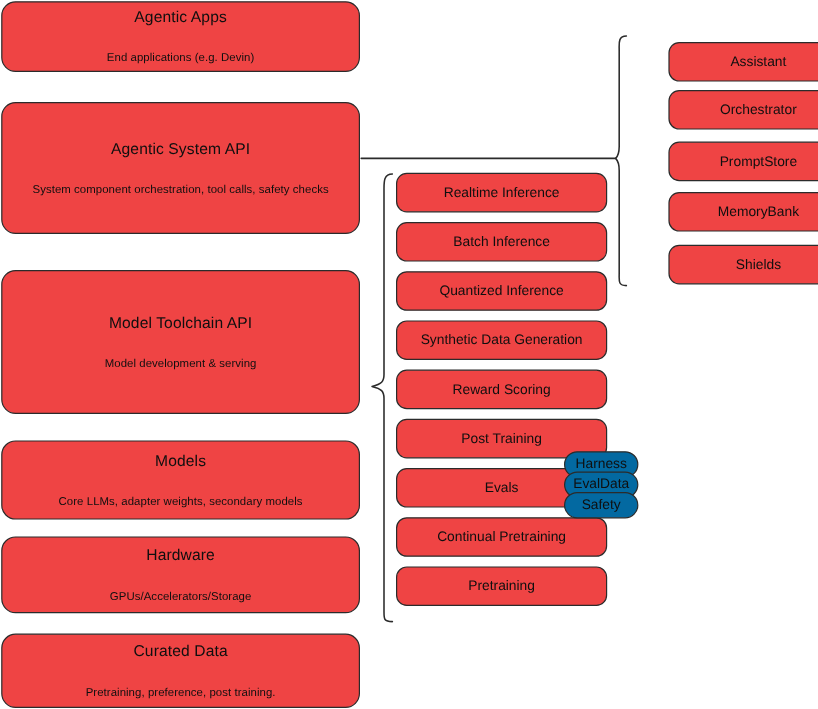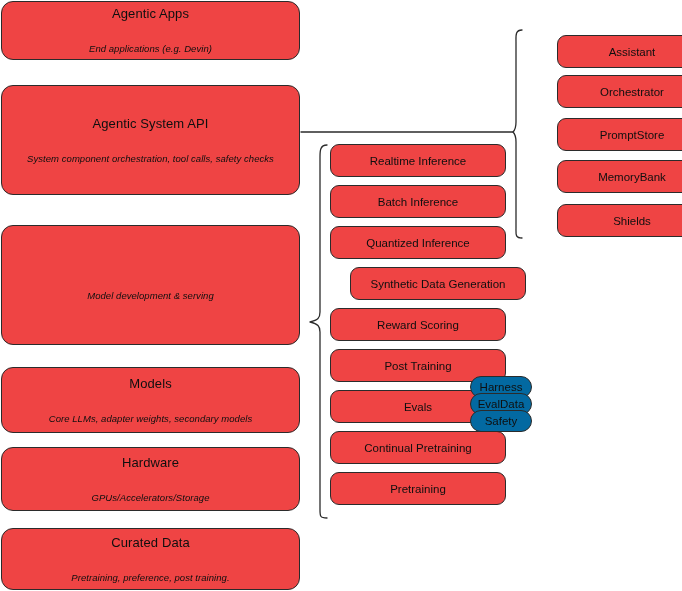--- a/index.html
+++ b/index.html
@@ -48,21 +48,20 @@
   .layer-title {
     font-size: 13px;
     line-height: 16px;
     letter-spacing: .1px;
   }
   .layer-sub {
     font-size: 9.5px;
     line-height: 13px;
     margin-top: 20px;
     letter-spacing: .05px;
-    font-style: italic;
   }
   
   .item-box {
     border-radius: 9px;
     font-size: 11.5px;
     line-height: 14px;
     height: 33px;
   }
   .mid-box {
     left: 330px;
@@ -123,20 +122,21 @@
     <div class="layer-title">Agentic Apps</div>
     <div class="layer-sub">End applications (e.g. Devin)</div>
   </div>
 
   <div class="node layer-box" style="top:85px;height:110px;">
     <div class="layer-title">Agentic System API</div>
     <div class="layer-sub">System component orchestration, tool calls, safety checks</div>
   </div>
 
   <div class="node layer-box" style="top:225px;height:120px;">
+    <div class="layer-title">Model Toolchain API</div>
     <div class="layer-sub">Model development &amp; serving</div>
   </div>
 
   <div class="node layer-box" style="top:367px;height:66px;">
     <div class="layer-title">Models</div>
     <div class="layer-sub">Core LLMs, adapter weights, secondary models</div>
   </div>
 
   <div class="node layer-box" style="top:447px;height:64px;">
     <div class="layer-title">Hardware</div>
@@ -150,21 +150,21 @@
 
   <div class="node item-box mid-box" style="top:144px;">
     <span>Realtime Inference</span>
   </div>
   <div class="node item-box mid-box" style="top:185px;">
     <span>Batch Inference</span>
   </div>
   <div class="node item-box mid-box" style="top:226px;">
     <span>Quantized Inference</span>
   </div>
-  <div class="node item-box mid-box" style="top:267px;margin-left:20px;">
+  <div class="node item-box mid-box" style="top:267px;">
     <span>Synthetic Data Generation</span>
   </div>
   <div class="node item-box mid-box" style="top:349px;">
     <span>Post Training</span>
   </div>
   <div class="node item-box mid-box" style="top:308px;">
     <span>Reward Scoring</span>
   </div>
   <div class="node item-box mid-box" style="top:390px;">
     <span>Evals</span>

